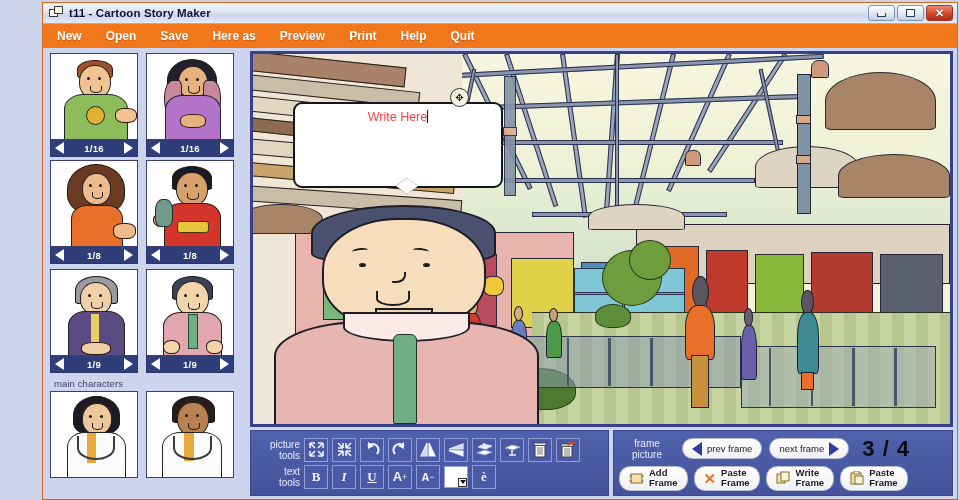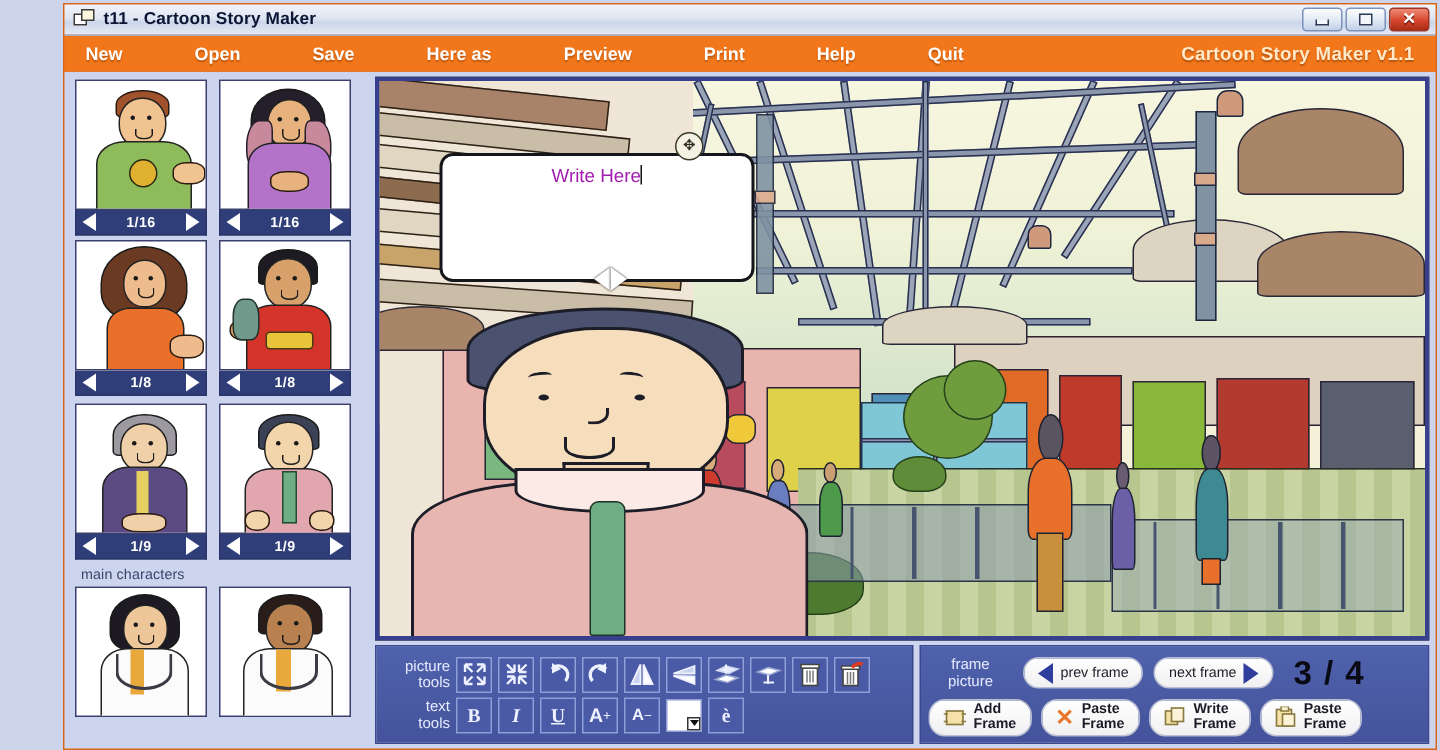--- a/index.html
+++ b/index.html
@@ -38,21 +38,20 @@
   }
   .wbtn.close{border:1px solid #9c3526;background:linear-gradient(to bottom,#ef8b76,#d5452b 55%,#ab2d17);}
   .min-g{width:9px;height:4px;border:1.2px solid #2b3a55;border-top:none;box-sizing:border-box;margin-top:4px;background:#f2f6fb;}
   .max-g{width:9px;height:8px;border:1.4px solid #2b3a55;box-sizing:border-box;background:#f2f6fb;}
   .x-g{color:#fff;font-size:11px;font-weight:bold;line-height:1;text-shadow:0 1px 0 #7a2012;}
   
   .menubar{
     flex:0 0 24px;height:24px;background:#f2761a;
     display:flex;align-items:center;padding:0 10px 0 14px;box-sizing:border-box;
     border-bottom:1px solid #e8762a;
-    gap:24px;
   }
   .menu-item{
     color:#ffffff;font-size:12px;font-weight:bold;margin-right:24px;
     white-space:nowrap;cursor:default;text-shadow:0 1px 1px rgba(120,50,0,.45);
   }
   .brand{
     margin-left:auto;color:#ffe9c9;font-size:12.5px;font-weight:bold;
     letter-spacing:.2px;text-shadow:0 1px 1px rgba(120,50,0,.5);white-space:nowrap;
     padding-right:4px;
   }
@@ -146,21 +145,21 @@
   .p-body{position:absolute;left:0;top:22%;width:100%;height:58%;border:1.5px solid #1d2130;border-radius:40% 40% 12% 12%;box-sizing:border-box;}
   .p-head{position:absolute;left:22%;top:0;width:56%;height:24%;border-radius:50%;border:1.5px solid #1d2130;box-sizing:border-box;background:#5a5a6e;}
   .p-legs{position:absolute;left:20%;bottom:0;width:60%;height:22%;border:1.5px solid #1d2130;box-sizing:border-box;}
   
   .bubble{
     position:absolute;left:40px;top:48px;width:210px;height:86px;
     background:#ffffff;border:2px solid #15151c;border-radius:9px;box-sizing:border-box;
   }
   .bubble-text{
     position:absolute;left:0;right:0;top:6px;text-align:center;
-    font-size:12.5px;color:#a21caf;font-family:"Liberation Sans",sans-serif;
+    font-size:12.5px;color:#ef4444;font-family:"Liberation Sans",sans-serif;
   }
   .caret{
     display:inline-block;width:1px;height:13px;background:#111;vertical-align:-2px;margin:0 0 0 0;
   }
   .tail{
     position:absolute;left:172px;top:84px;width:0;height:0;
     border-left:10px solid transparent;border-right:22px solid transparent;border-top:30px solid #ffffff;
     filter:drop-shadow(1px 1px 0 #15151c) drop-shadow(-1px 0 0 #15151c);
   }
   .move-handle{
@@ -245,21 +244,20 @@
 
   <div class="menubar">
     <div class="menu-item">New</div>
     <div class="menu-item">Open</div>
     <div class="menu-item">Save</div>
     <div class="menu-item">Here as</div>
     <div class="menu-item">Preview</div>
     <div class="menu-item">Print</div>
     <div class="menu-item">Help</div>
     <div class="menu-item">Quit</div>
-    <div class="brand">Cartoon Story Maker v1.1</div>
   </div>
 
   <div class="body-area">
 
     <div class="sidebar">
 
       <div class="sb-row">
         <div class="char-card">
           <div class="char-thumb">
             <div class="fig">

